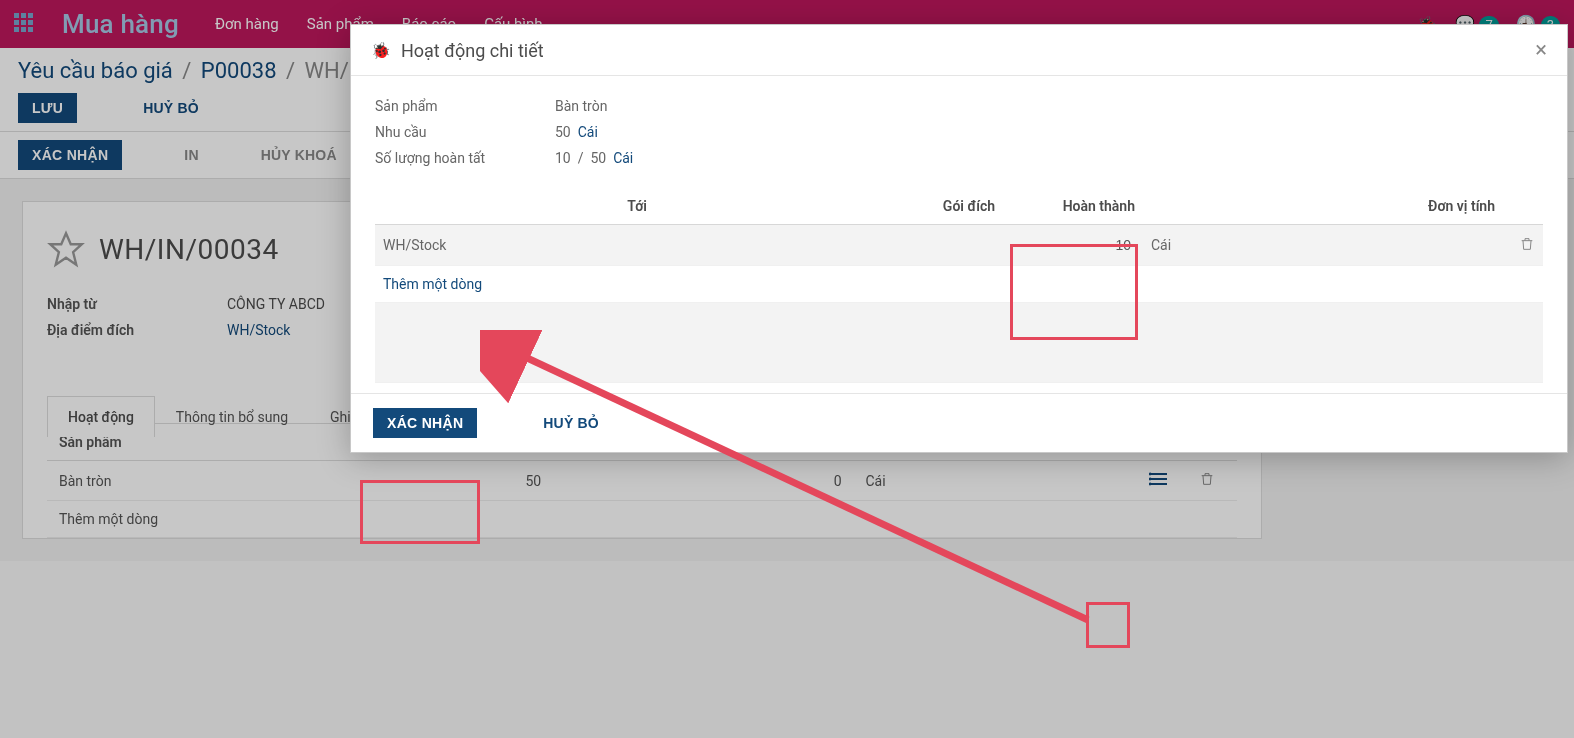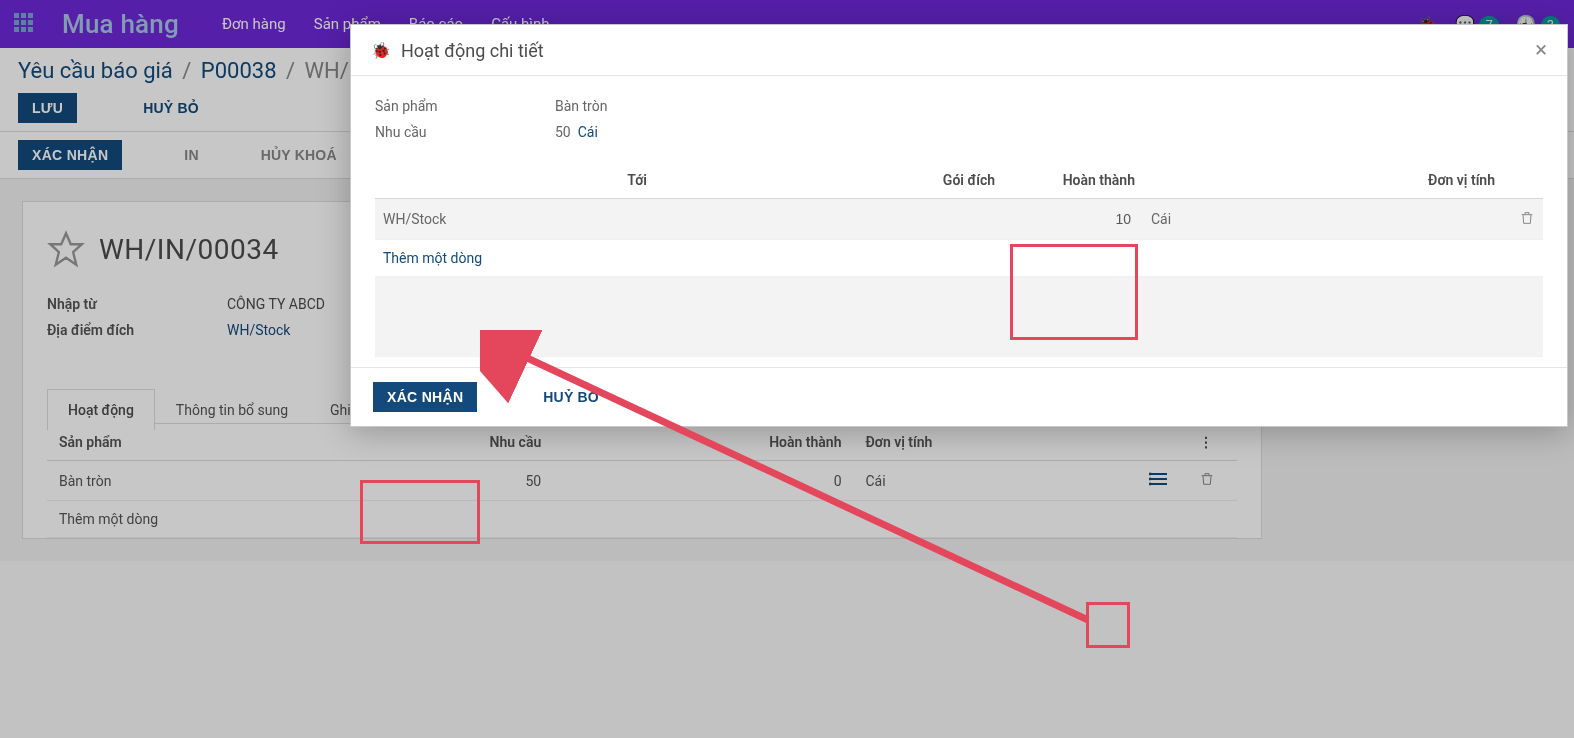--- a/index.html
+++ b/index.html
@@ -9,38 +9,38 @@
     color: #4c4c4c;
     background: #f9f9f9;
     width: 1574px;
     height: 738px;
     overflow: hidden;
     position: relative;
   }
 
   
   .navbar {
-    background: #6d28d9;
+    background: #be185d;
     color: #fff;
     height: 48px;
     display: flex;
     align-items: center;
     padding: 0 14px;
   }
   .navbar .apps-icon {
     width: 22px; height: 22px; margin-right: 26px;
     display: grid; grid-template-columns: repeat(3, 5px); grid-template-rows: repeat(3, 5px);
     gap: 2px;
   }
   .navbar .apps-icon span { background:#78a6cd; display:block; }
   .brand {
     color:#a6c8e6; font-size:26px; font-weight:500; margin-right:36px;
     letter-spacing:.2px;
   }
-  .navmenu { display:flex; gap:28px;margin-left:7px; }
+  .navmenu { display:flex; gap:28px; }
   .navmenu a { color:#fff; text-decoration:none; font-size:15px; }
   .navbar-right { margin-left:auto; display:flex; align-items:center; gap:18px; color:#cfe3f3; }
   .badge-circle {
     background:#00a09d; color:#fff; font-size:13px; border-radius:10px;
     padding:0 6px; line-height:18px; display:inline-block;
   }
   .right-ico { font-size:16px; position:relative; }
 
   
   .cp {
@@ -78,21 +78,21 @@
 
   .field-grid { display:flex; gap:80px; margin-bottom:34px; }
   .field-row { display:flex; align-items:center; margin-bottom:10px; }
   .field-label { width:180px; color:#555; font-weight:600; font-size:14px; }
   .field-value { color:#4c4c4c; font-size:14px; }
   .field-link { color:#134a7b; }
 
   .tabs { display:flex; border-bottom:1px solid #ddd; }
   .tab {
     padding:12px 20px; border:1px solid transparent; border-bottom:none;
-    color:#555; cursor:pointer; font-size:14px; position:relative; top:7px;
+    color:#555; cursor:pointer; font-size:14px; position:relative; top:14px;
   }
   .tab.active { border-color:#ddd; background:#fff; color:#4c4c4c; font-weight:500; }
 
   .bg-table { width:100%; border-collapse:collapse; }
   .bg-table th, .bg-table td {
     text-align:left; padding:10px 12px; font-size:14px; color:#555;
     border-bottom:1px solid #eee;
   }
   .bg-table th { border-bottom:1px solid #ddd; font-weight:600; }
   .bg-table .num { text-align:right; }
@@ -297,20 +297,29 @@
         <div class="field-label">Sản phẩm</div>
         <div class="field-value mb-link">Bàn tròn</div>
       </div>
       <div class="field-row">
         <div class="field-label">Nhu cầu</div>
         <div class="field-value">
           <span>50</span>&nbsp;
           <span class="mb-link">Cái</span>
         </div>
       </div>
+      <div class="field-row">
+        <div class="field-label">Số lượng hoàn tất</div>
+        <div class="field-value">
+          <span>10</span>
+          &nbsp;<span>/</span>&nbsp;
+          <span>50</span>&nbsp;
+          <span class="mb-link">Cái</span>
+        </div>
+      </div>
     </div>
 
     <div class="modal-table-wrap">
       <table class="modal-table">
         <colgroup>
           <col style="width:280px">
             <col>
             <col style="width:140px">
             <col style="width:360px">
             <col style="width:40px">

